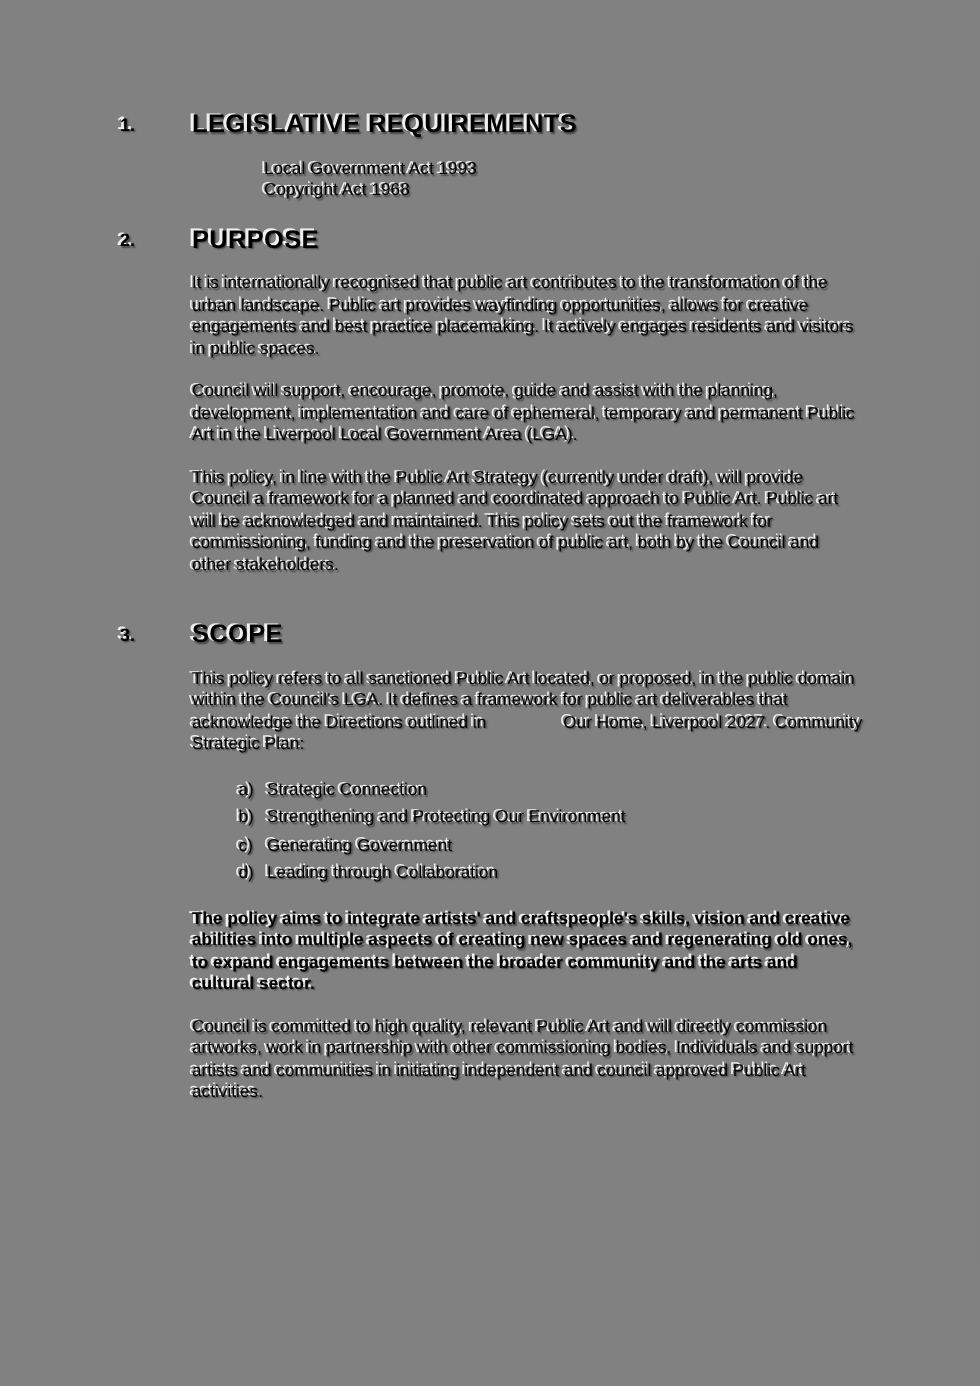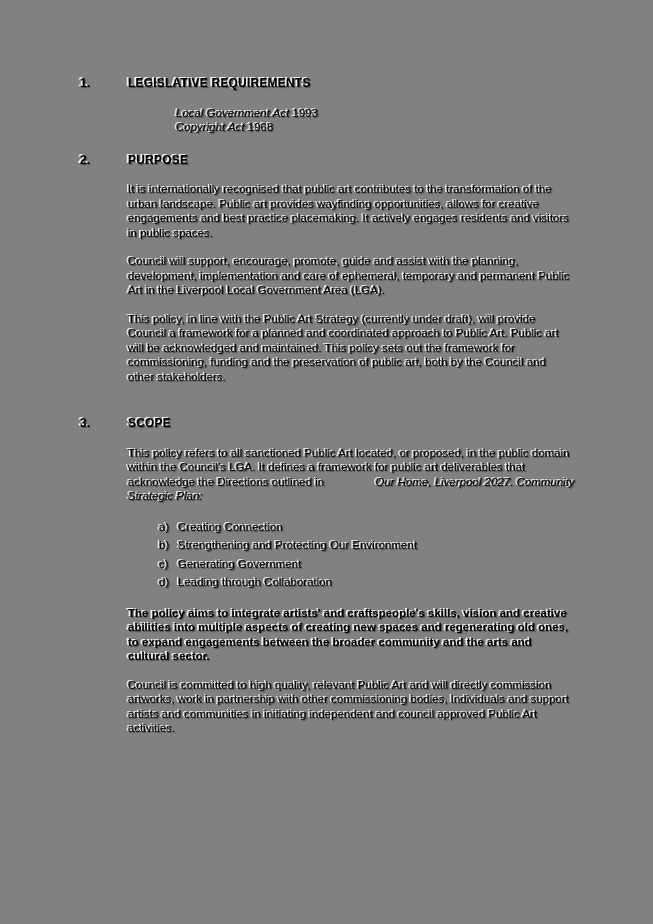--- a/index.html
+++ b/index.html
@@ -35,31 +35,30 @@
     font-weight: bold;
     font-size: 12px;
   }
   .content {
     flex: 1 1 auto;
     width: 445px;
   }
   .heading {
     margin: 0 0 15px 0;
     font-weight: bold;
-    font-size: 12px;
+    font-size: 17px;
     letter-spacing: 0.2px;
   }
   .para {
     margin: 0 0 14px 0;
   }
   .acts {
     margin: 0;
   }
   .italic {
-    font-style: italic;
     padding-left: 48px;
   }
   .list {
     margin: 16px 0 6px 0;
     padding-left: 31px;
   }
   .list-item {
     display: flex;
     margin-bottom: 4px;
   }
@@ -102,21 +101,21 @@
 
     <div class="section">
       <div class="num">3.</div>
       <div class="content">
         <h2 class="heading">SCOPE</h2>
         <p class="para"><span>This policy refers to all sanctioned Public Art located, or proposed, in the public domain within the Council's LGA. It defines a framework for public art deliverables that acknowledge the Directions outlined in </span><span class="italic">Our Home, Liverpool 2027. Community Strategic Plan:</span></p>
 
         <div class="list">
           <div class="list-item">
             <span class="list-marker">a)</span>
-            <span class="list-text">Creating Connection</span>
+            <span class="list-text">Strategic Connection</span>
           </div>
           <div class="list-item">
             <span class="list-marker">b)</span>
             <span class="list-text">Strengthening and Protecting Our Environment</span>
           </div>
           <div class="list-item">
             <span class="list-marker">c)</span>
             <span class="list-text">Generating Government</span>
           </div>
           <div class="list-item">

